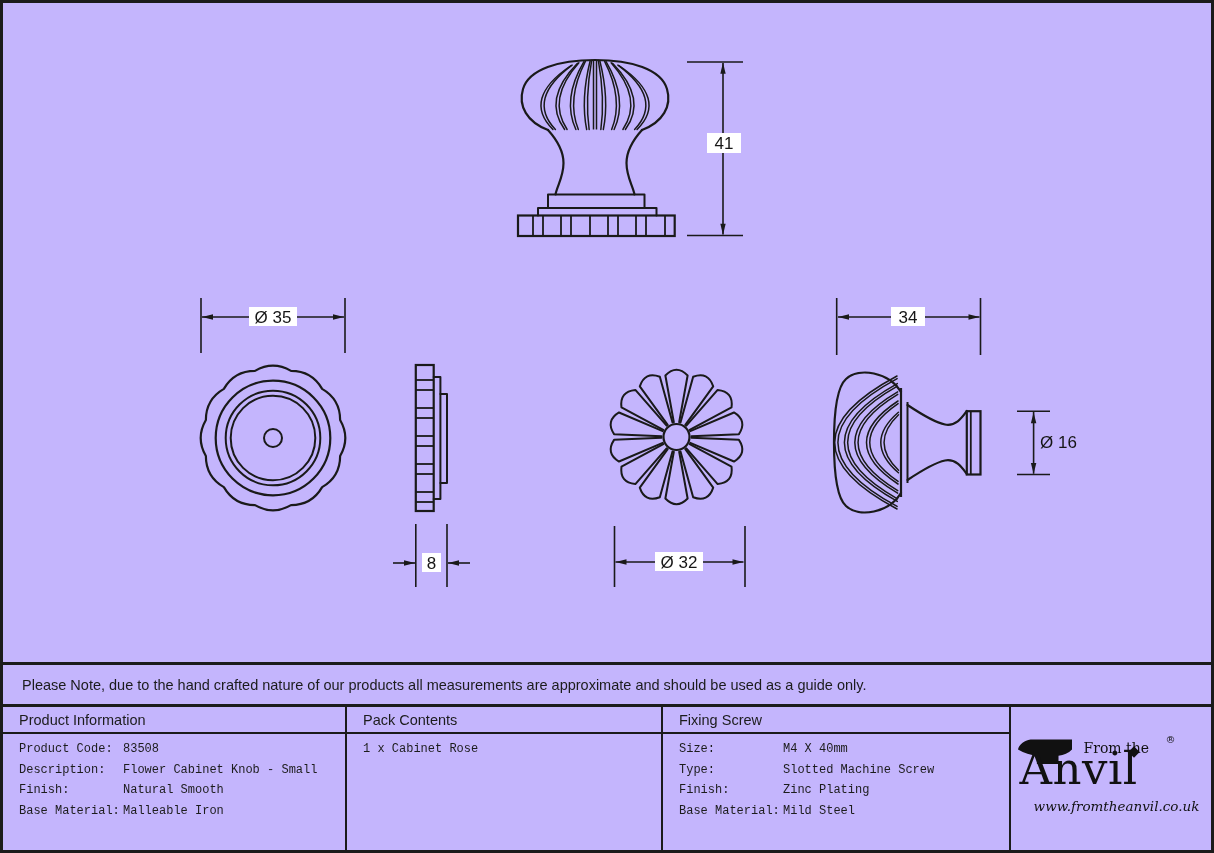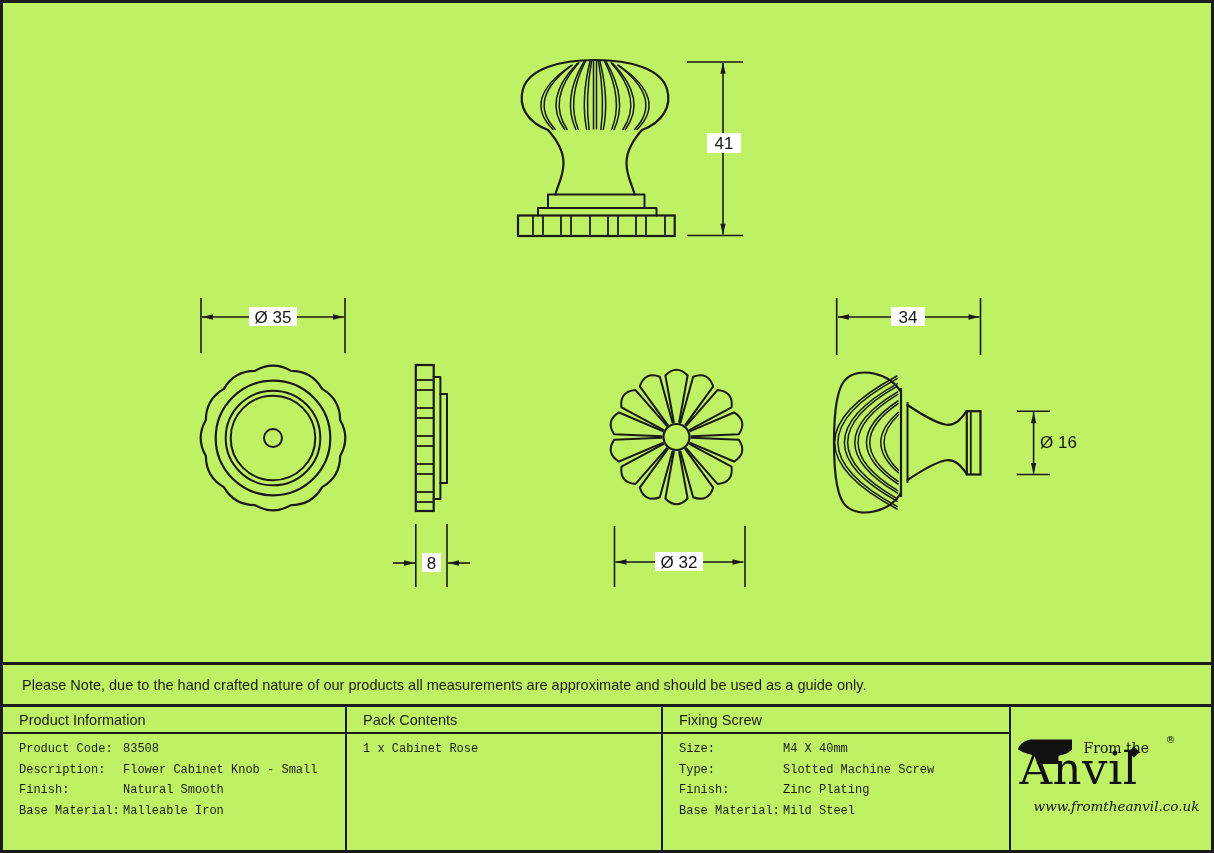--- a/index.html
+++ b/index.html
@@ -1,17 +1,17 @@
 <!DOCTYPE html>
 <html><head>
 <meta charset="utf-8">
 <style>
   html,body{margin:0;padding:0;background:#888;}
   .page{
-    position:relative;width:1214px;height:853px;background:#bef264;
+    position:relative;width:1214px;height:853px;background:#c4b5fd;
     border:3px solid #1b1b1b;box-sizing:border-box;
     font-family:"Liberation Sans",sans-serif;color:#1c1c1c;overflow:hidden;
   }
   .drawing-svg{position:absolute;left:0;top:0;}
   .note-row{
     position:absolute;left:0;right:0;top:659px;height:45px;box-sizing:border-box;
     border-top:3px solid #1b1b1b;border-bottom:3px solid #1b1b1b;
     display:flex;align-items:center;padding-left:19px;font-size:14.5px;
   }
   .info-table{position:absolute;left:0;right:0;top:704px;bottom:0;}

